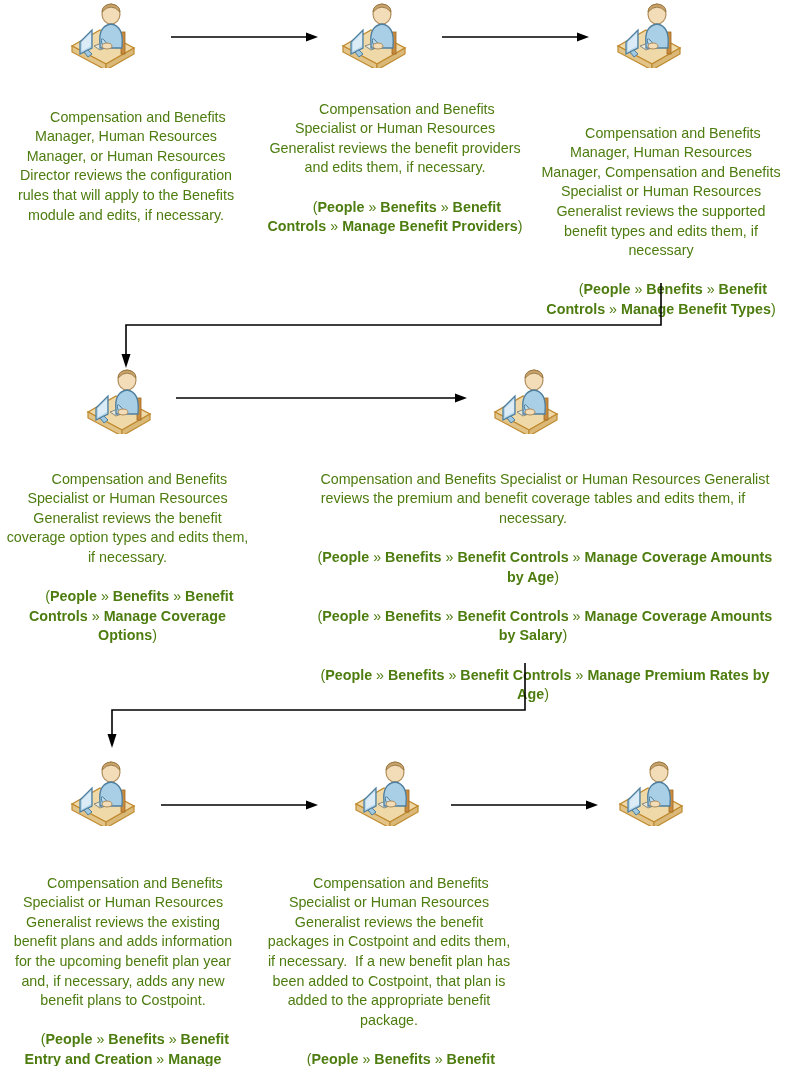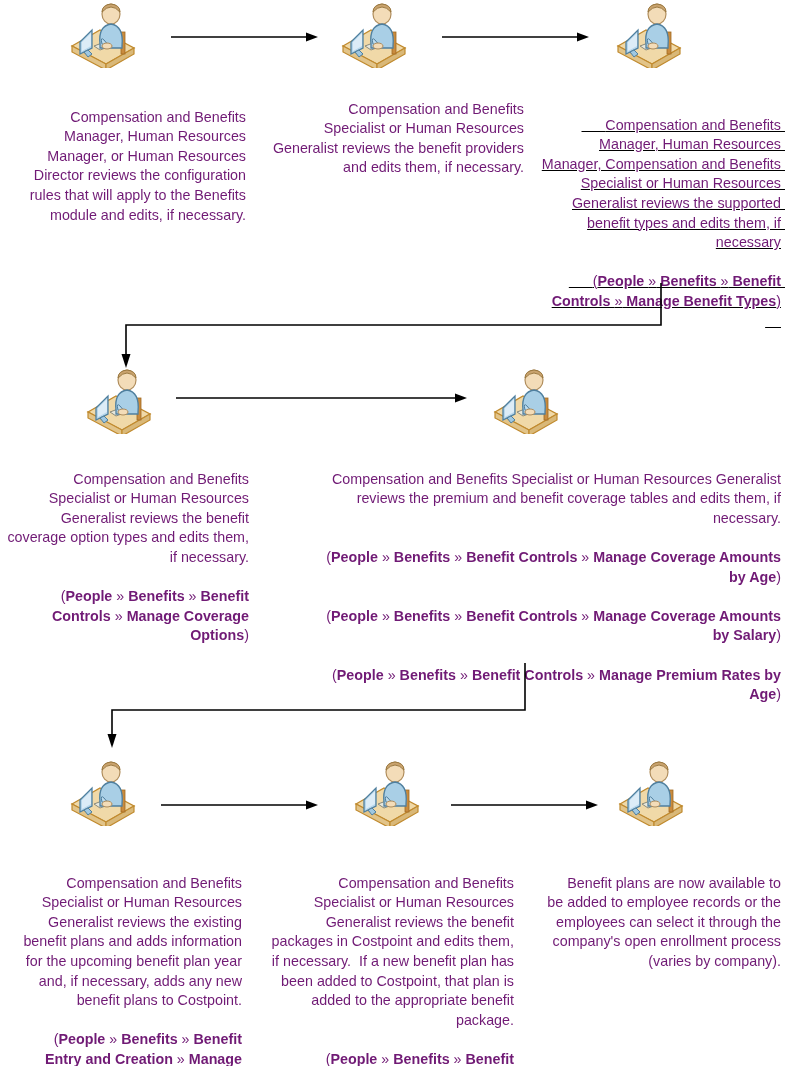--- a/index.html
+++ b/index.html
@@ -15,24 +15,24 @@
     position: relative;
     width: 785px;
     height: 1066px;
     background: #ffffff;
     overflow: hidden;
   }
   .node {
     position: absolute;
   }
   .node-text {
-    text-align: right;
+    text-align: center;
     font-size: 14.3px;
     line-height: 19.6px;
-    color: #701a75;
+    color: #4d7c0f;
     white-space: pre-wrap;
   }
   .node-text .bc {
     font-weight: bold;
   }
   .icon-wrap {
     position: absolute;
   }
   .arrow-svg {
     position: absolute;
@@ -96,20 +96,21 @@
   </div>
 
   <svg class="arrow-svg" style="left:441px; top:28px;" width="152" height="18">
     <line x1="1" y1="9" x2="138" y2="9" stroke="#000000" stroke-width="1.6"></line>
     <polygon points="148,9 136,4.5 136,13.5" fill="#000000"></polygon>
   </svg>
 
   <div class="node" style="left:266px; top:80px; width:258px;">
     <div class="node-text">
       <span>Compensation and Benefits Specialist or Human Resources Generalist reviews the benefit providers and edits them, if necessary.</span><br>
+      <span class="bc"><span style="font-weight:normal">(</span>People <span style="font-weight:normal">»</span> Benefits <span style="font-weight:normal">»</span> Benefit Controls <span style="font-weight:normal">»</span> Manage Benefit Providers<span style="font-weight:normal">)</span></span>
     </div>
   </div>
 
   <div class="icon-wrap" style="left:612px; top:2px; width:72px; height:66px;">
     <svg width="72" height="66" viewBox="0 0 72 66">
       <polygon points="6,44 34,28 68,46 40,62" fill="#f0d9a8" stroke="#c08a2e" stroke-width="1.4"></polygon>
       <polygon points="6,44 6,50 40,68 40,62" fill="#e2c489" stroke="#c08a2e" stroke-width="1.2"></polygon>
       <polygon points="40,62 40,68 68,52 68,46" fill="#d9b878" stroke="#c08a2e" stroke-width="1.2"></polygon>
       <rect x="55" y="30" width="4" height="22" fill="#c98b3e" stroke="#a06a22" stroke-width="0.8"></rect>
       <polygon points="14,40 26,28 26,46 14,52" fill="#b7d7ec" stroke="#4f7f9e" stroke-width="1.3"></polygon>
@@ -117,21 +118,21 @@
       <polygon points="18,50 22,48 26,52 22,55" fill="#9fc8e2" stroke="#4f7f9e" stroke-width="1"></polygon>
       <polygon points="28,44 44,38 50,42 34,48" fill="#e8e8dd" stroke="#8a8a7a" stroke-width="1"></polygon>
       <ellipse cx="45" cy="12" rx="9" ry="10" fill="#f3dcb8" stroke="#b08d5c" stroke-width="1.2"></ellipse>
       <path d="M36,10 Q45,0 54,10 Q54,3 45,2 Q36,3 36,10 Z" fill="#c9a36e" stroke="#9a7840" stroke-width="1"></path>
       <path d="M34,42 Q32,24 45,22 Q58,24 56,44 L56,46 L34,46 Z" fill="#a9cfe6" stroke="#4f7f9e" stroke-width="1.3"></path>
       <path d="M38,38 Q34,34 36,42 L44,44 Q40,41 38,38 Z" fill="#bddcee" stroke="#4f7f9e" stroke-width="1"></path>
       <ellipse cx="41" cy="44" rx="5" ry="3" fill="#f3dcb8" stroke="#b08d5c" stroke-width="1"></ellipse>
     </svg>
   </div>
 
-  <div class="node" style="left:541px; top:96px; width:240px;text-decoration:underline;">
+  <div class="node" style="left:541px; top:104px; width:240px;">
     <div class="node-text">
       <span>Compensation and Benefits Manager, Human Resources Manager, Compensation and Benefits Specialist or Human Resources Generalist reviews the supported benefit types and edits them, if necessary</span><br>
       <span class="bc"><span style="font-weight:normal">(</span>People <span style="font-weight:normal">»</span> Benefits <span style="font-weight:normal">»</span> Benefit Controls <span style="font-weight:normal">»</span> Manage Benefit Types<span style="font-weight:normal">)</span></span>
     </div>
   </div>
 
   <svg class="conn-svg" style="left:110px; top:282px;" width="570" height="90">
     <polyline points="551,1 551,43 16,43 16,74" fill="none" stroke="#000000" stroke-width="1.6"></polyline>
     <polygon points="16,86 11.5,72 20.5,72" fill="#000000"></polygon>
   </svg>
@@ -269,19 +270,14 @@
       <polygon points="18,50 22,48 26,52 22,55" fill="#9fc8e2" stroke="#4f7f9e" stroke-width="1"></polygon>
       <polygon points="28,44 44,38 50,42 34,48" fill="#e8e8dd" stroke="#8a8a7a" stroke-width="1"></polygon>
       <ellipse cx="45" cy="12" rx="9" ry="10" fill="#f3dcb8" stroke="#b08d5c" stroke-width="1.2"></ellipse>
       <path d="M36,10 Q45,0 54,10 Q54,3 45,2 Q36,3 36,10 Z" fill="#c9a36e" stroke="#9a7840" stroke-width="1"></path>
       <path d="M34,42 Q32,24 45,22 Q58,24 56,44 L56,46 L34,46 Z" fill="#a9cfe6" stroke="#4f7f9e" stroke-width="1.3"></path>
       <path d="M38,38 Q34,34 36,42 L44,44 Q40,41 38,38 Z" fill="#bddcee" stroke="#4f7f9e" stroke-width="1"></path>
       <ellipse cx="41" cy="44" rx="5" ry="3" fill="#f3dcb8" stroke="#b08d5c" stroke-width="1"></ellipse>
     </svg>
   </div>
 
-  <div class="node" style="left:532px; top:854px; width:249px;">
-    <div class="node-text">
-      <span>Benefit plans are now available to be added to employee records or the employees can select it through the company's open enrollment process (varies by company).</span>
-    </div>
-  </div>
 
 </div>
 
 </body></html>

